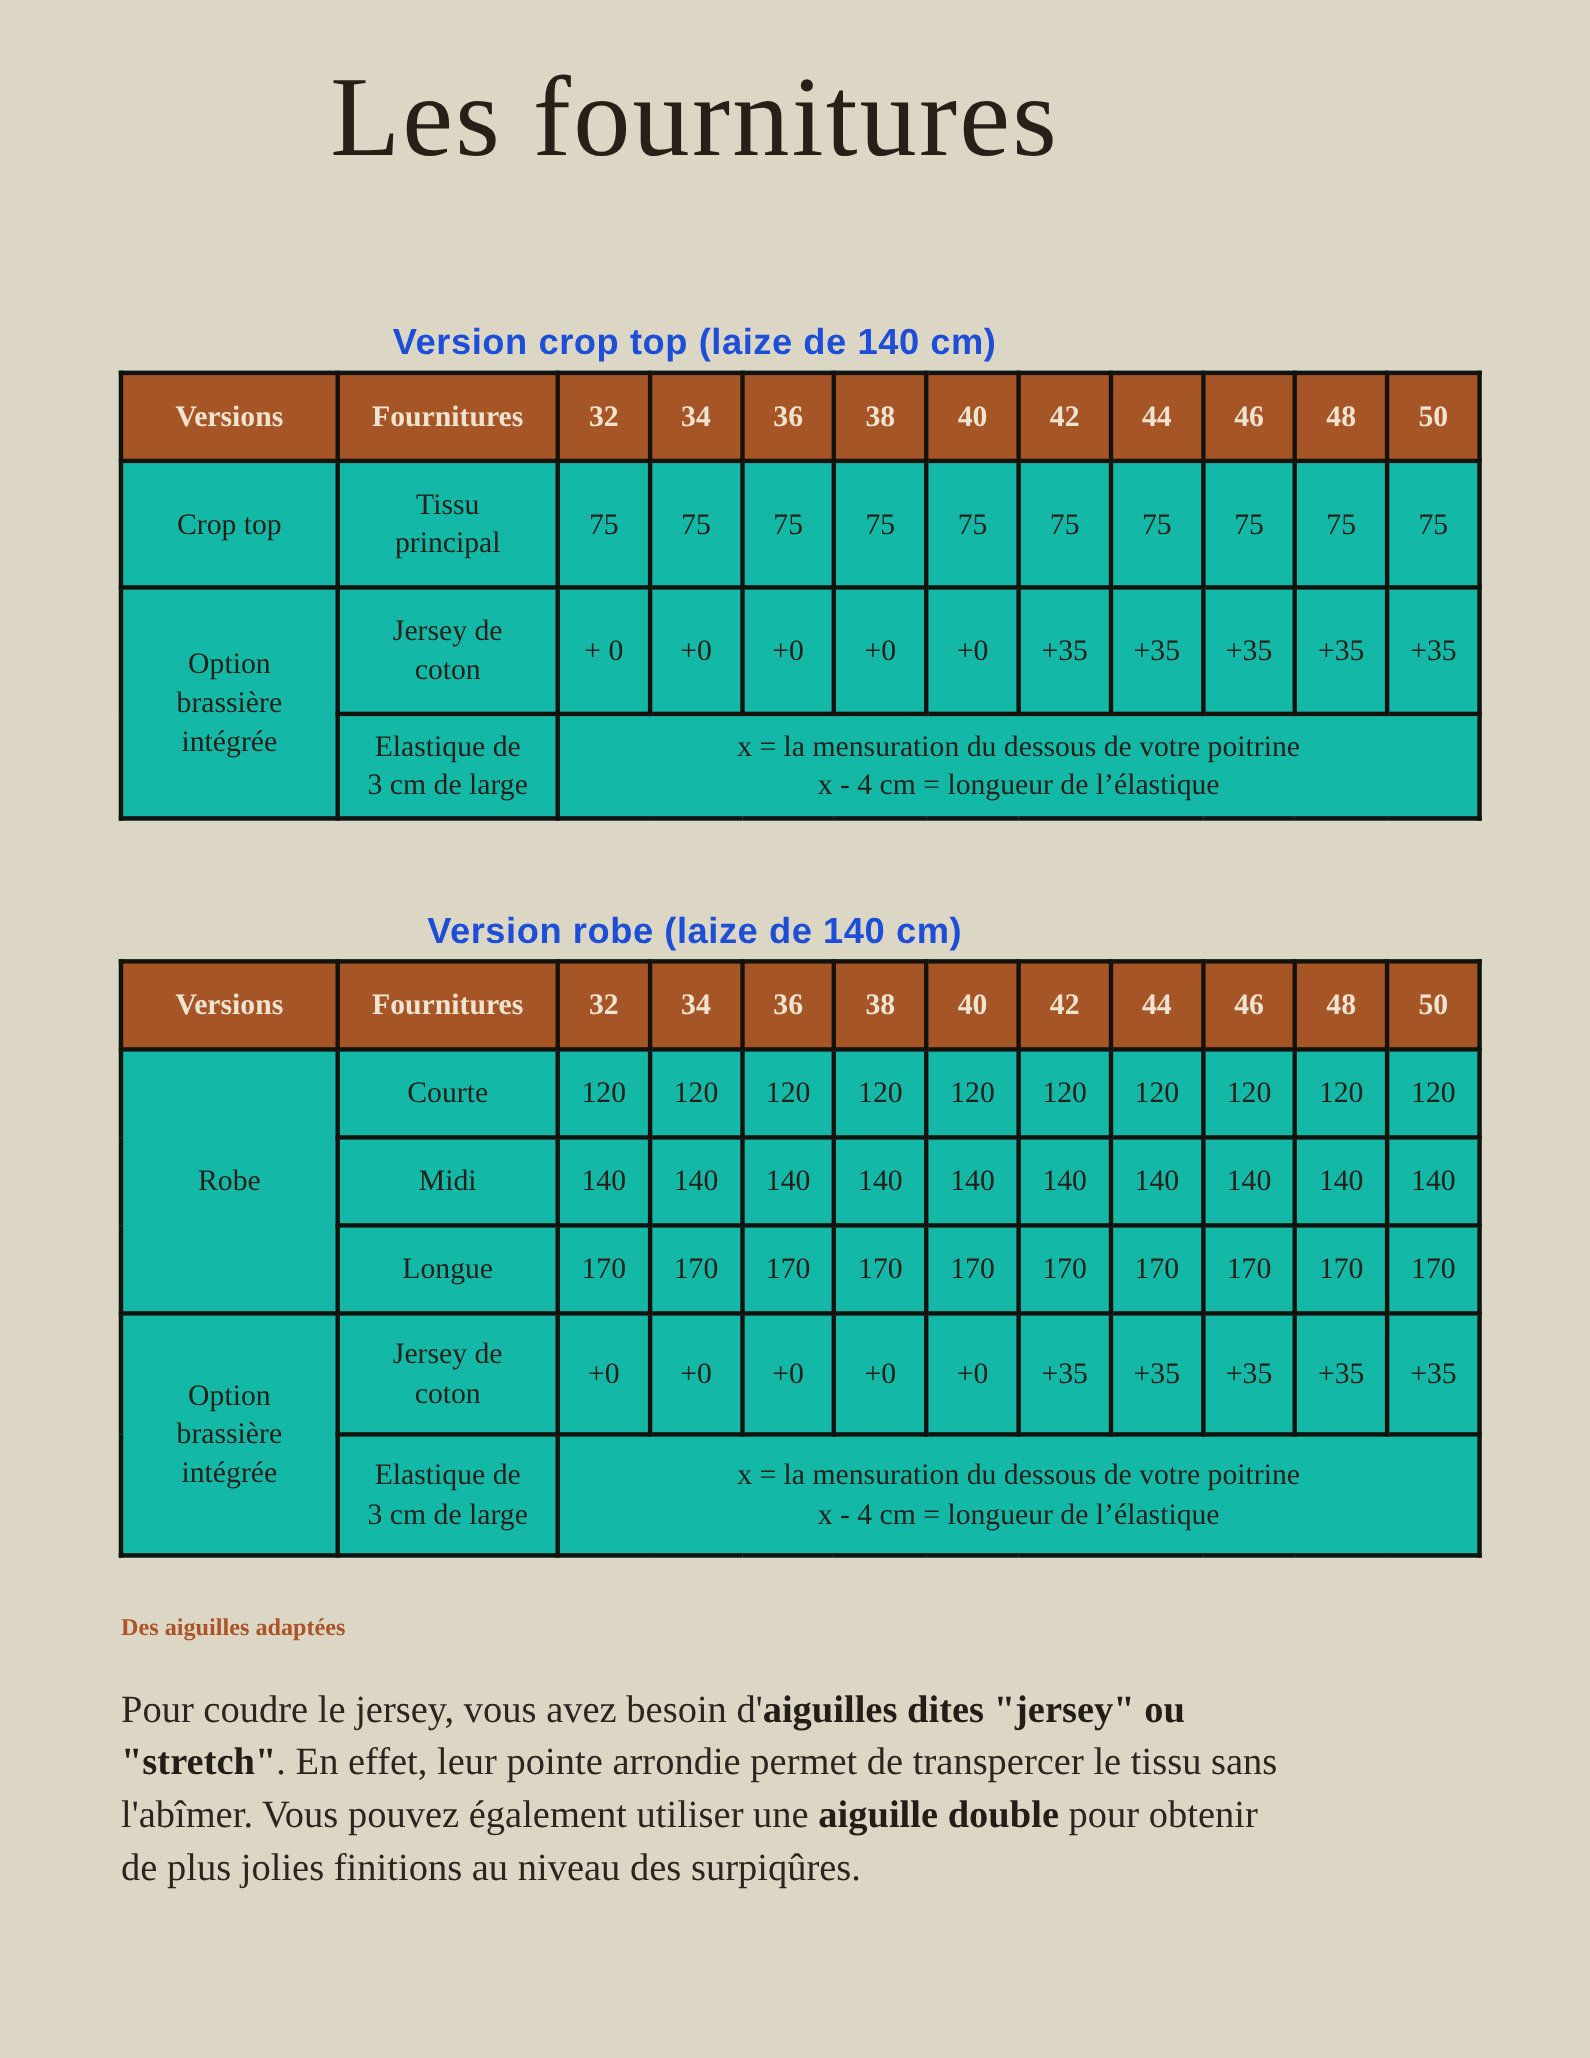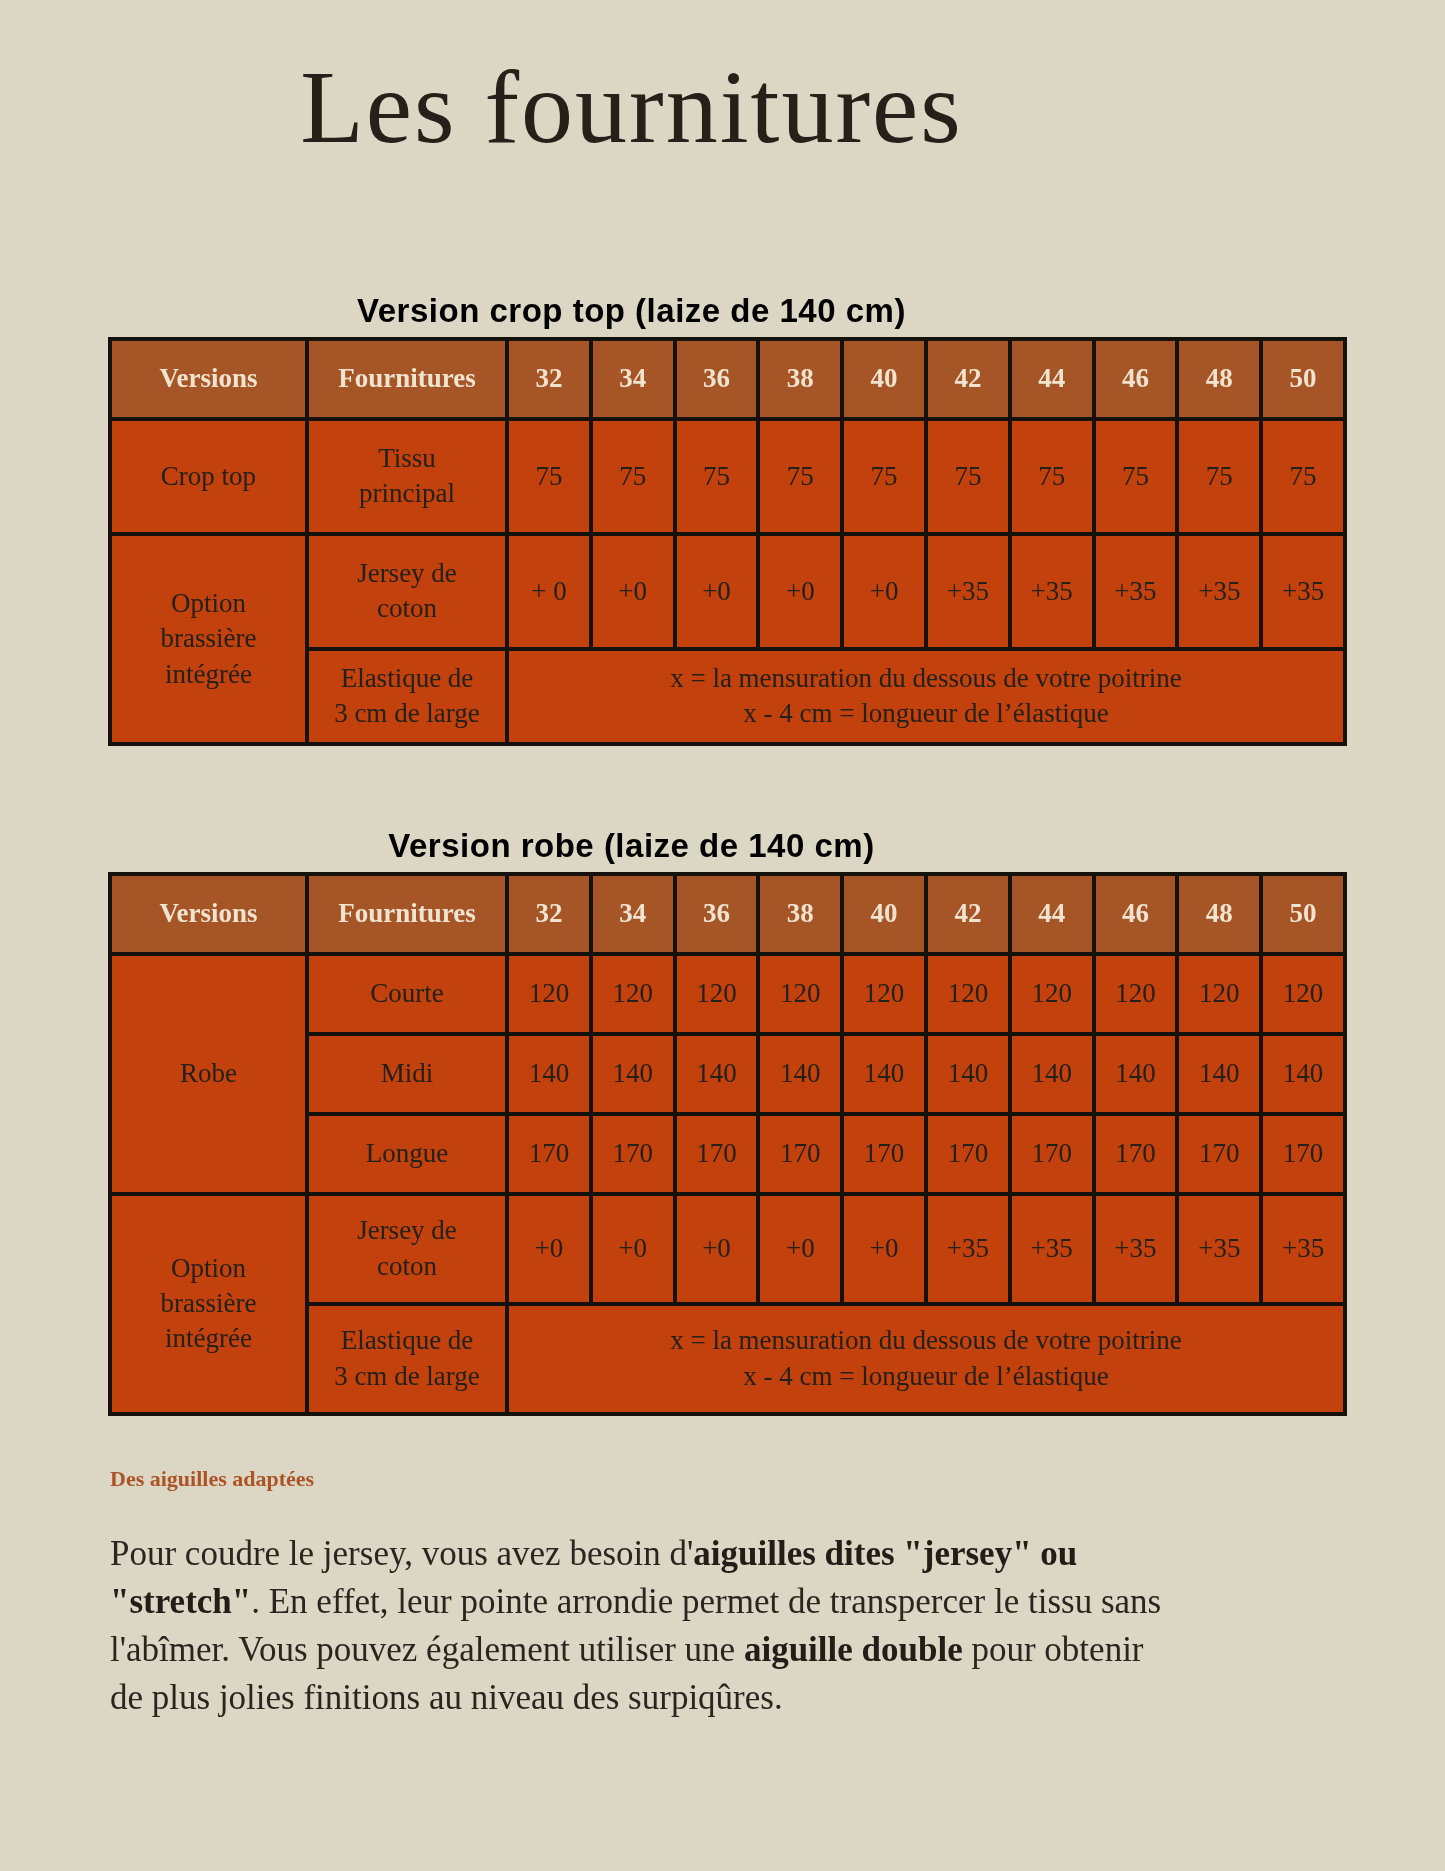--- a/index.html
+++ b/index.html
@@ -25,31 +25,31 @@
   }
 
   .table-heading{
     margin:0;
     text-align:center;
     font-family:"Liberation Sans", sans-serif;
     font-weight:bold;
     font-size:33px;
     line-height:1.2;
     letter-spacing:0.5px;
-    color:#000000;
+    color:#1d4ed8;
   }
   .heading-1{margin-top:127px;}
   .heading-2{margin-top:80px;}
 
   table.fournitures{
     border-collapse:collapse;
     table-layout:fixed;
     width:1235px;
     margin:6px 0 0 108px;
-    background:#c2410c;
+    background:#14b8a6;
   }
   table.fournitures th, table.fournitures td{
     border:4px solid #15120e;
     text-align:center;
     vertical-align:middle;
     padding:4px 2px;
     font-size:27px;
     line-height:1.3;
     color:#24201a;
   }

